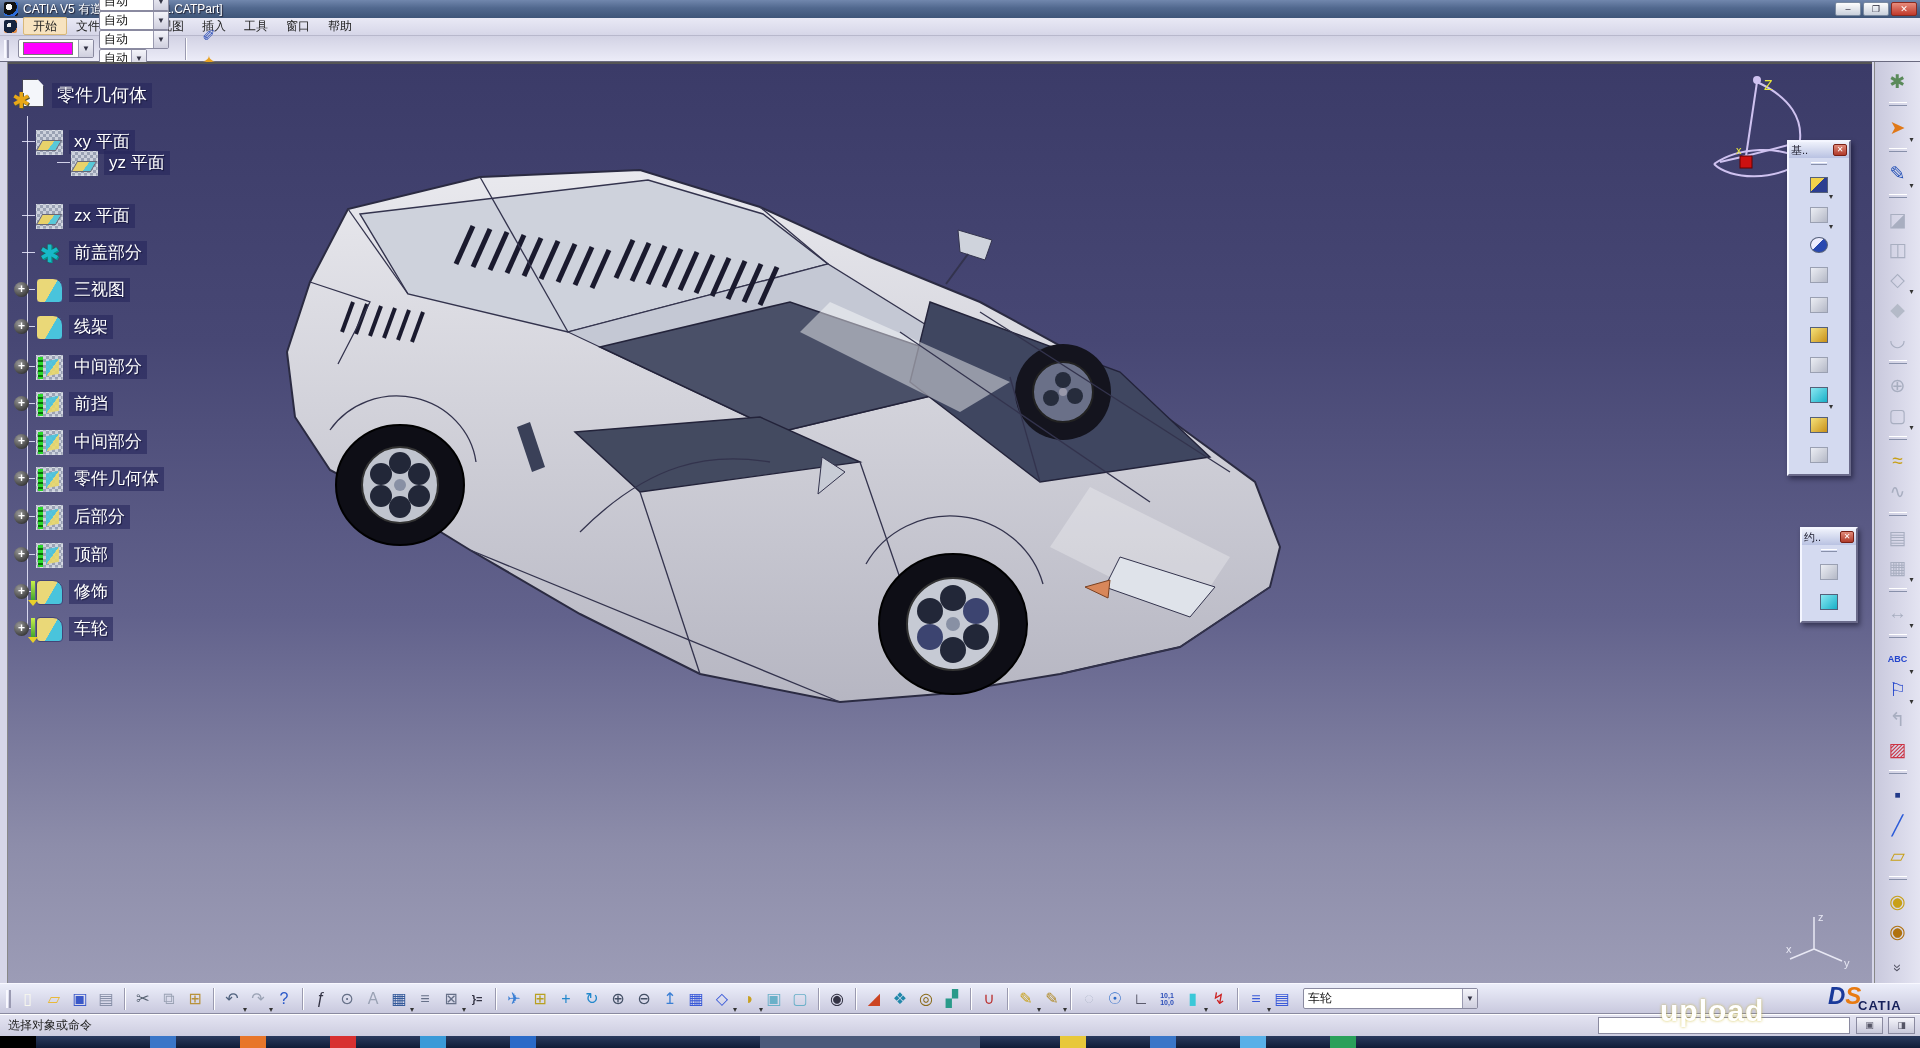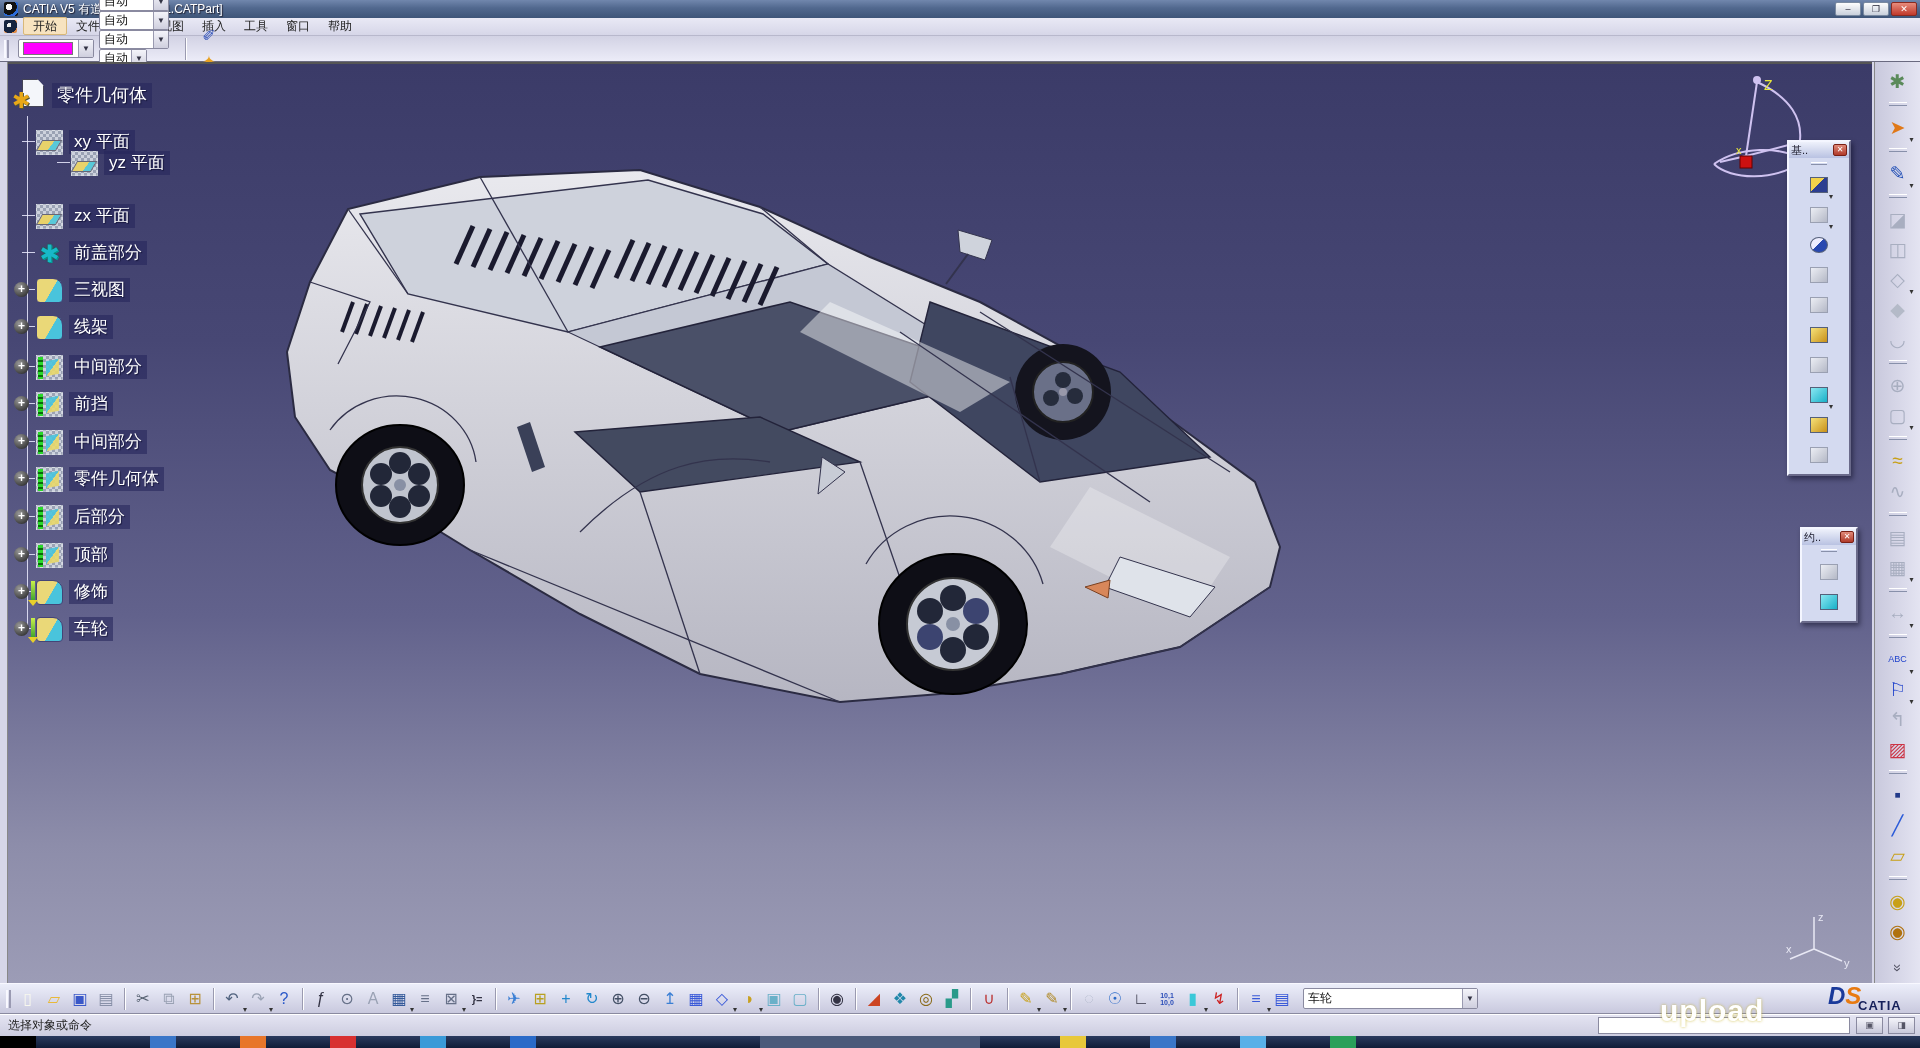--- a/index.html
+++ b/index.html
@@ -103,21 +103,21 @@
   .fico .shape.gray { background:linear-gradient(135deg,#eceef4,#b4b8c6); border-color:#9aa0b2; }
   .fico.dd::after { content:"▾"; position:absolute; right:0px; bottom:-3px; font-size:8px; color:#333; }
 
   
   .dock-right { position:absolute; right:0; top:0; width:46px; height:921px; background:linear-gradient(90deg,#c9c9dd,#e4e4f2);
     border-left:1px solid #888; display:flex; flex-direction:column; align-items:center; padding-top:4px; }
   .ri { width:30px; height:30px; display:flex; align-items:center; justify-content:center; position:relative;
     font-size:19px; flex:none; }
   .ri.small { font-size:13px; }
   .ri.dd::after { content:"▾"; position:absolute; right:-1px; bottom:-2px; font-size:8px; color:#333; }
-  .ri .txt { font-size:9px; font-weight:normal; letter-spacing:0; }
+  .ri .txt { font-size:9px; font-weight:bold; letter-spacing:0; }
   .rgrip { width:18px; height:4px; border-top:1px solid #fff; border-bottom:1px solid #8890aa; margin:6px 0; flex:none; }
   .more-chevron { margin-top:14px; color:#556; transform:rotate(90deg); font-size:14px; }
 
   
   .bottombar { position:absolute; left:0; top:983px; width:1920px; height:31px;
     background:linear-gradient(#eceefa,#c9c9de); border-top:1px solid #f8f8ff; border-bottom:1px solid #8a8aa0;
     display:flex; align-items:center; padding-left:6px; }
   .gi { width:26px; height:26px; display:flex; align-items:center; justify-content:center; position:relative;
     font-size:16px; flex:none; }
   .gi.dd::after { content:"▾"; position:absolute; right:-2px; bottom:-2px; font-size:8px; color:#333; }

